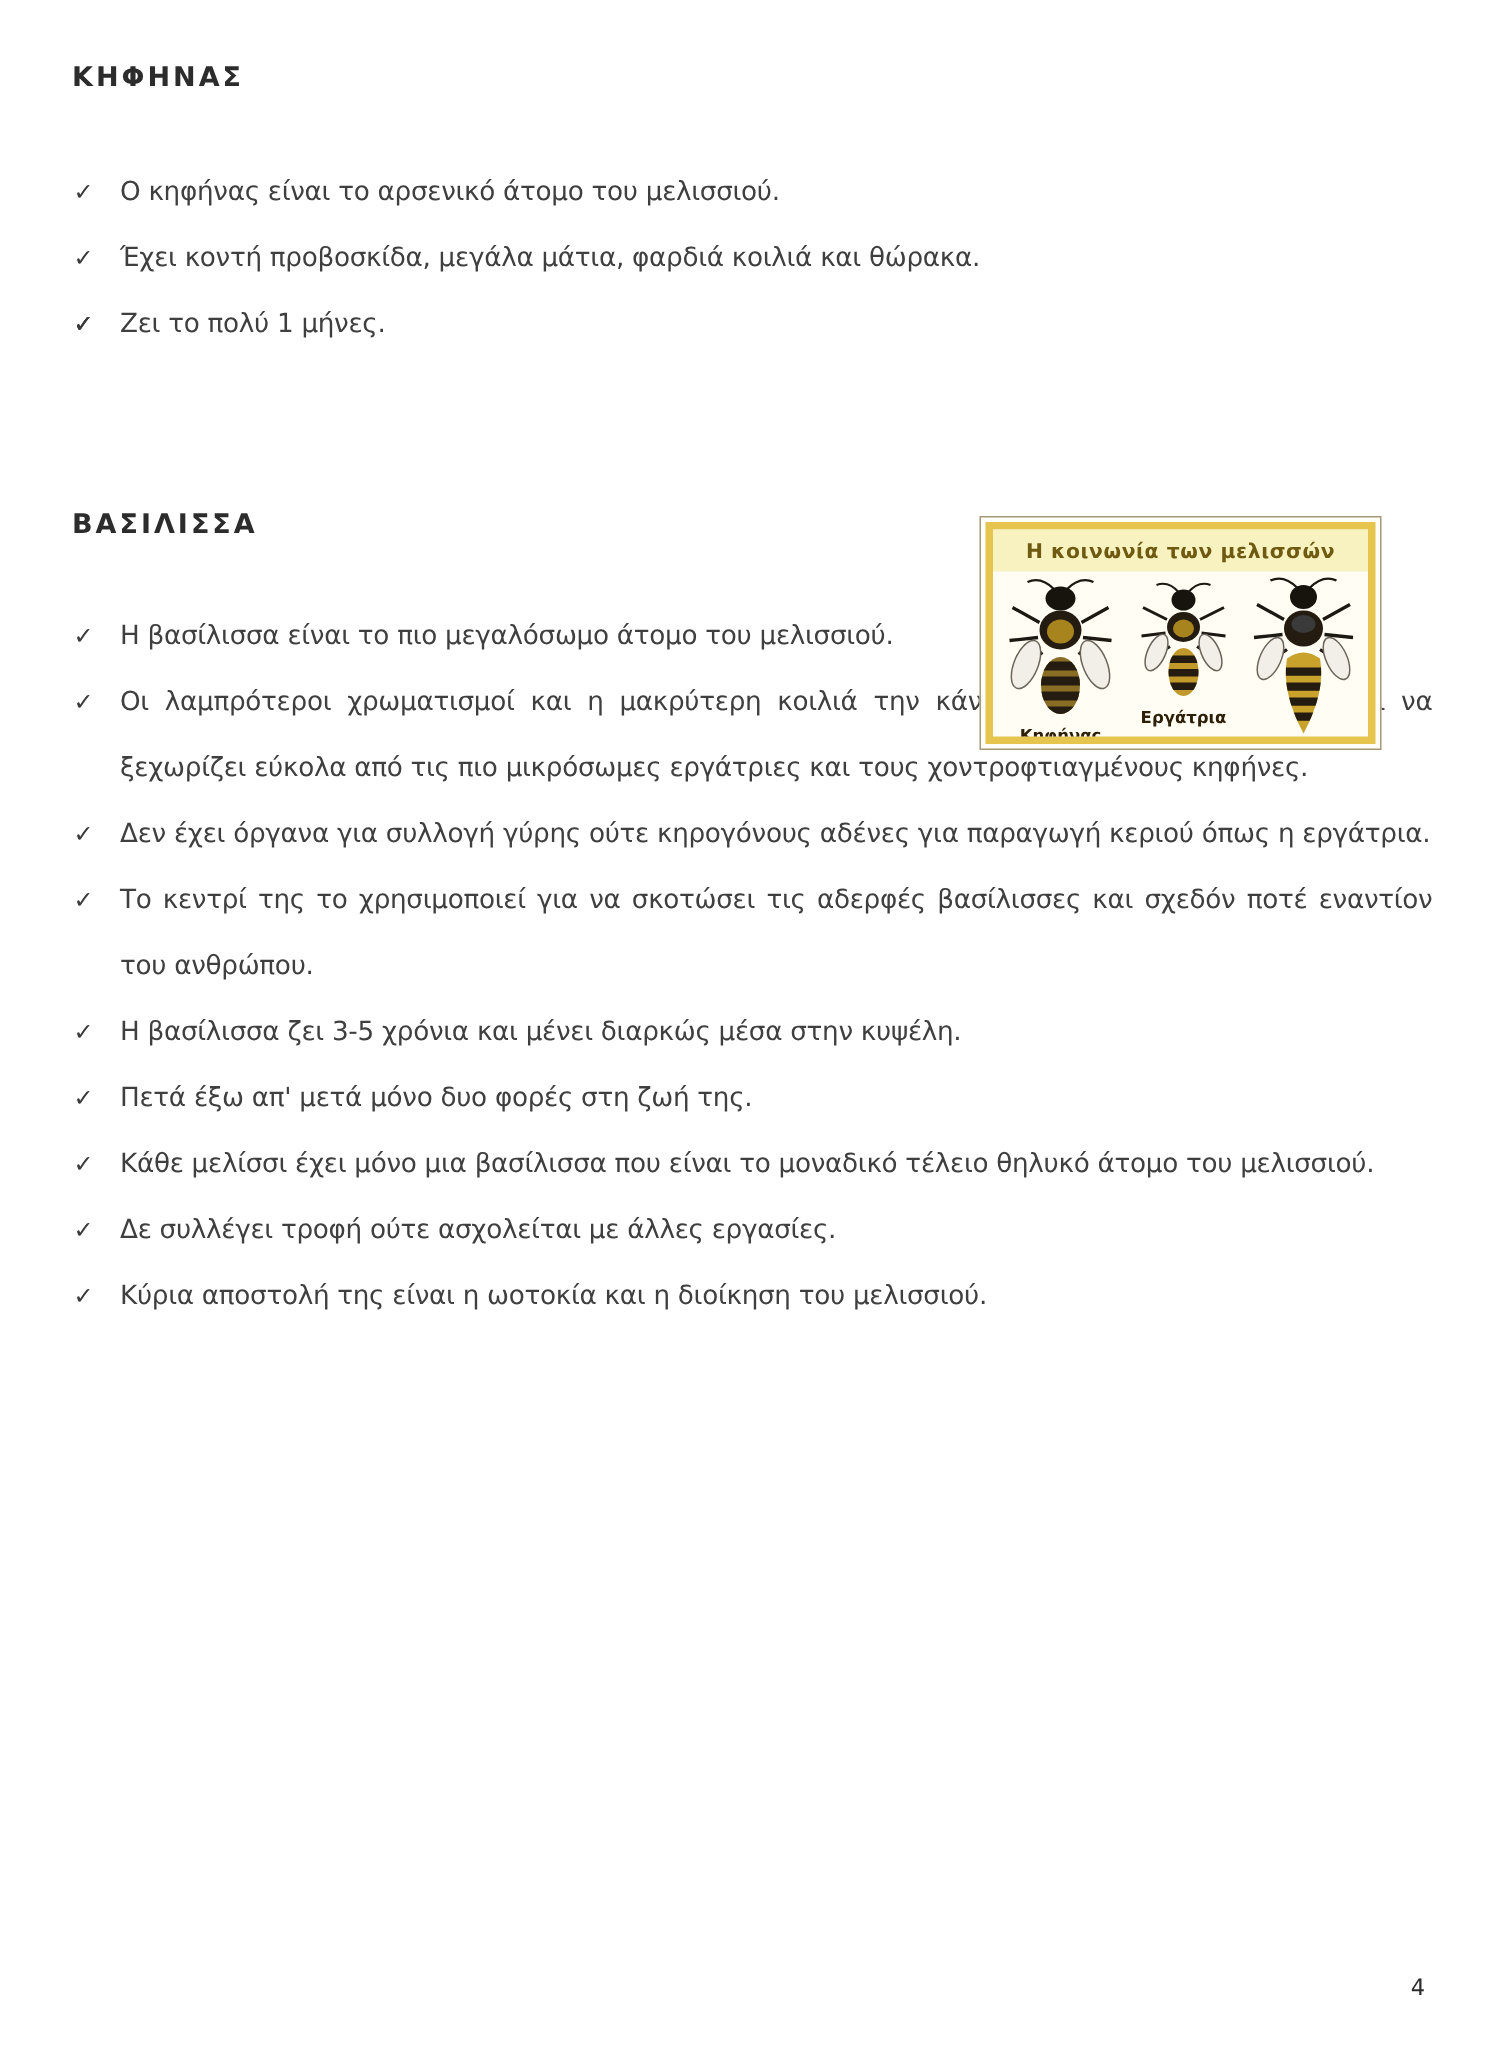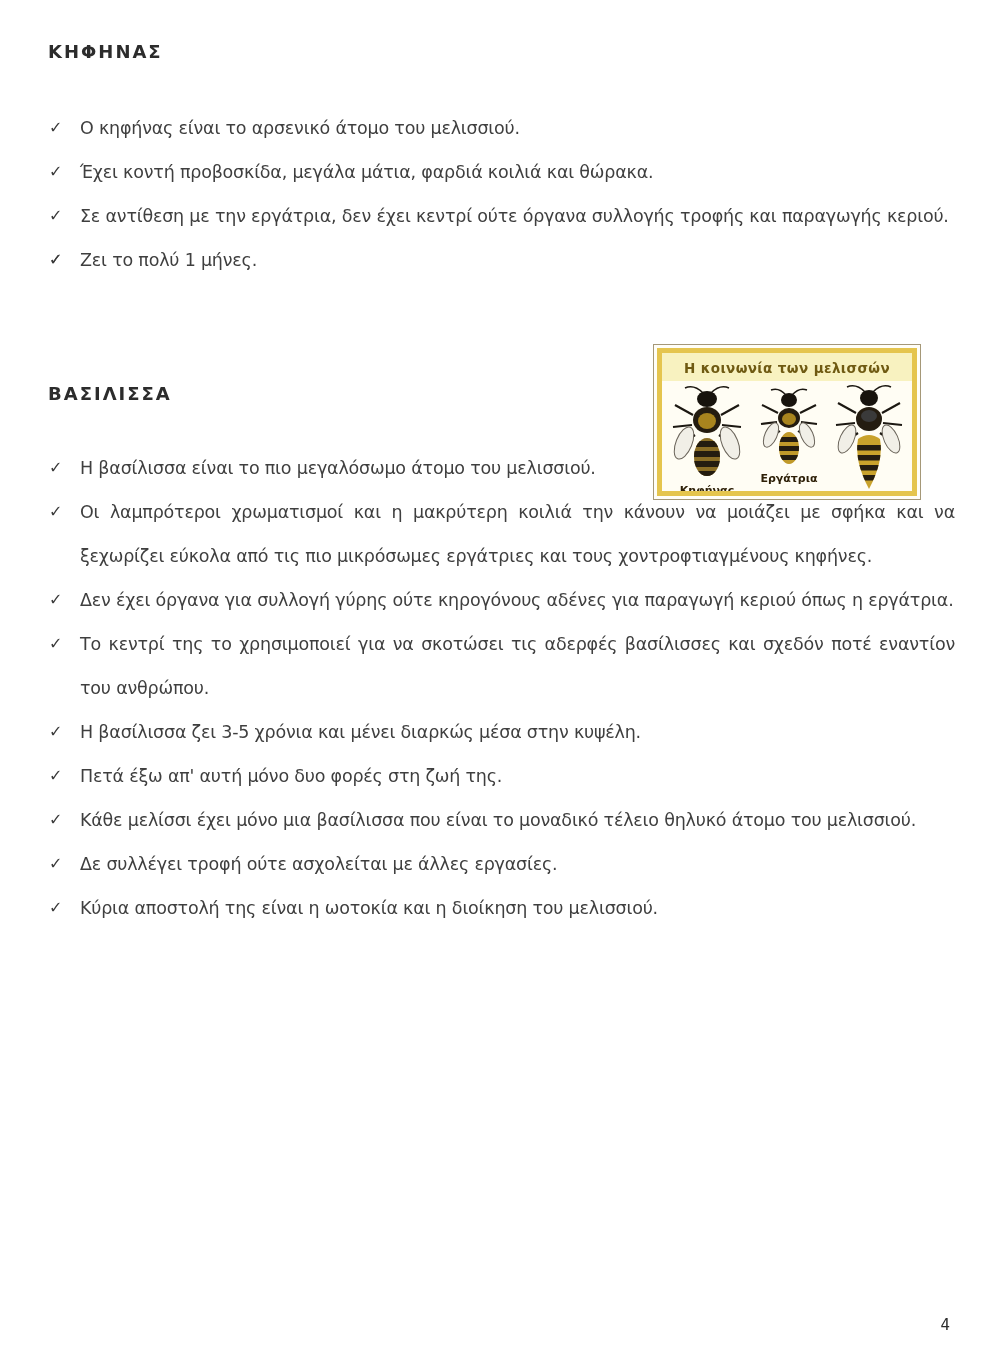--- a/index.html
+++ b/index.html
@@ -93,34 +93,34 @@
 </head>
 <body>
 
 <div class="page">
 
   <h1 class="sec-heading sec1-heading">ΚΗΦΗΝΑΣ</h1>
 
   <ul class="bullets">
     <li><span class="chk">✓</span><span>Ο κηφήνας είναι το αρσενικό άτομο του μελισσιού.</span></li>
     <li><span class="chk">✓</span><span>Έχει κοντή προβοσκίδα, μεγάλα μάτια, φαρδιά κοιλιά και θώρακα.</span></li>
-    <li><span class="chk">✓</span><span>Σε αντίθεση με την εργάτρια, δεν έχει κεντρί ούτε όργανα συλλογής τροφής και παραγωγής κεριού.</span></li>
+    <li><span class="chk">✓</span></li>
     <li><span class="chk">✓</span></li>
     <li><span class="chk">✓</span><span>Ζει το πολύ 1 μήνες.</span></li>
   </ul>
 
   <h1 class="sec-heading sec2-heading">ΒΑΣΙΛΙΣΣΑ</h1>
 
   <ul class="bullets">
     <li><span class="chk">✓</span><span>Η βασίλισσα είναι το πιο μεγαλόσωμο άτομο του μελισσιού.</span></li>
     <li><span class="chk">✓</span><span>Οι λαμπρότεροι χρωματισμοί και η μακρύτερη κοιλιά την κάνουν να μοιάζει με σφήκα και να ξεχωρίζει εύκολα από τις πιο μικρόσωμες εργάτριες και τους χοντροφτιαγμένους κηφήνες.</span></li>
     <li><span class="chk">✓</span><span>Δεν έχει όργανα για συλλογή γύρης ούτε κηρογόνους αδένες για παραγωγή κεριού όπως η εργάτρια.</span></li>
     <li><span class="chk">✓</span><span>Το κεντρί της το χρησιμοποιεί για να σκοτώσει τις αδερφές βασίλισσες και σχεδόν ποτέ εναντίον του ανθρώπου.</span></li>
     <li><span class="chk">✓</span><span>Η βασίλισσα ζει 3-5 χρόνια και μένει διαρκώς μέσα στην κυψέλη.</span></li>
-    <li><span class="chk">✓</span><span>Πετά έξω απ' αυτή μόνο δυο φορές στη ζωή της.</span></li>
+    <li><span class="chk">✓</span><span>Πετά έξω απ' μετά μόνο δυο φορές στη ζωή της.</span></li>
     <li><span class="chk">✓</span><span>Κάθε μελίσσι έχει μόνο μια βασίλισσα που είναι το μοναδικό τέλειο θηλυκό άτομο του μελισσιού.</span></li>
     <li><span class="chk">✓</span><span>Δε συλλέγει τροφή ούτε ασχολείται με άλλες εργασίες.</span></li>
     <li><span class="chk">✓</span><span>Κύρια αποστολή της είναι η ωοτοκία και η διοίκηση του μελισσιού.</span></li>
   </ul>
 
   <div class="figure">
     <div class="figure-inner">
       <div class="figure-title">Η κοινωνία των μελισσών</div>
       <div class="bees-row">
 

